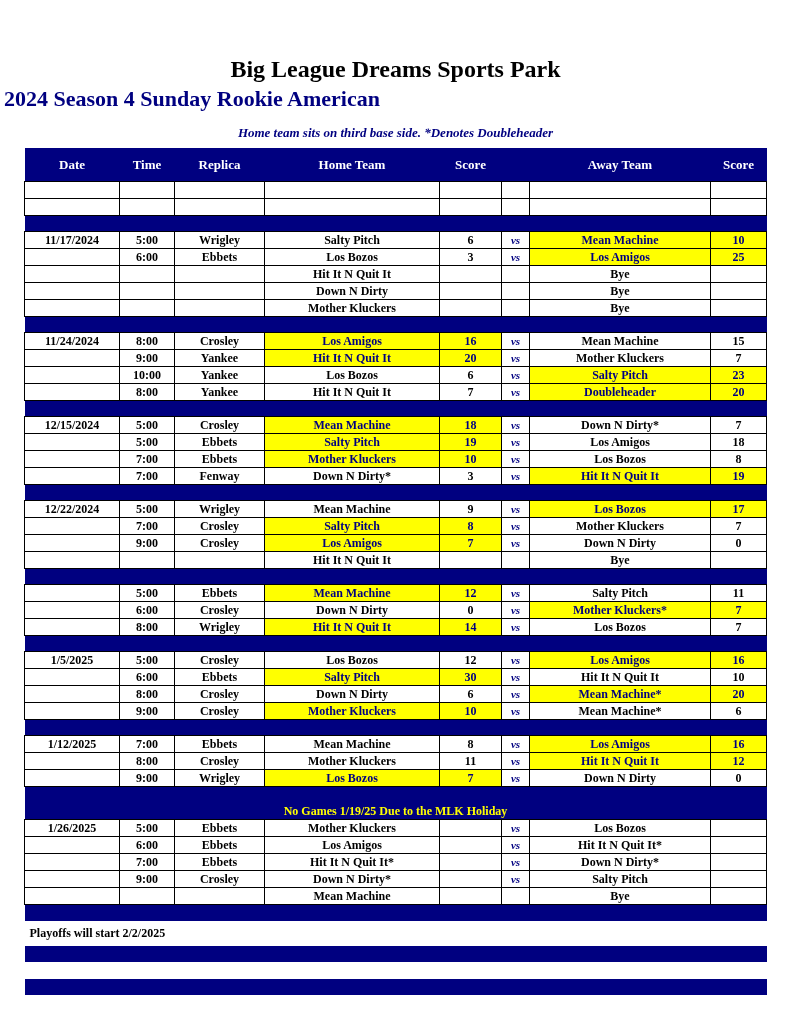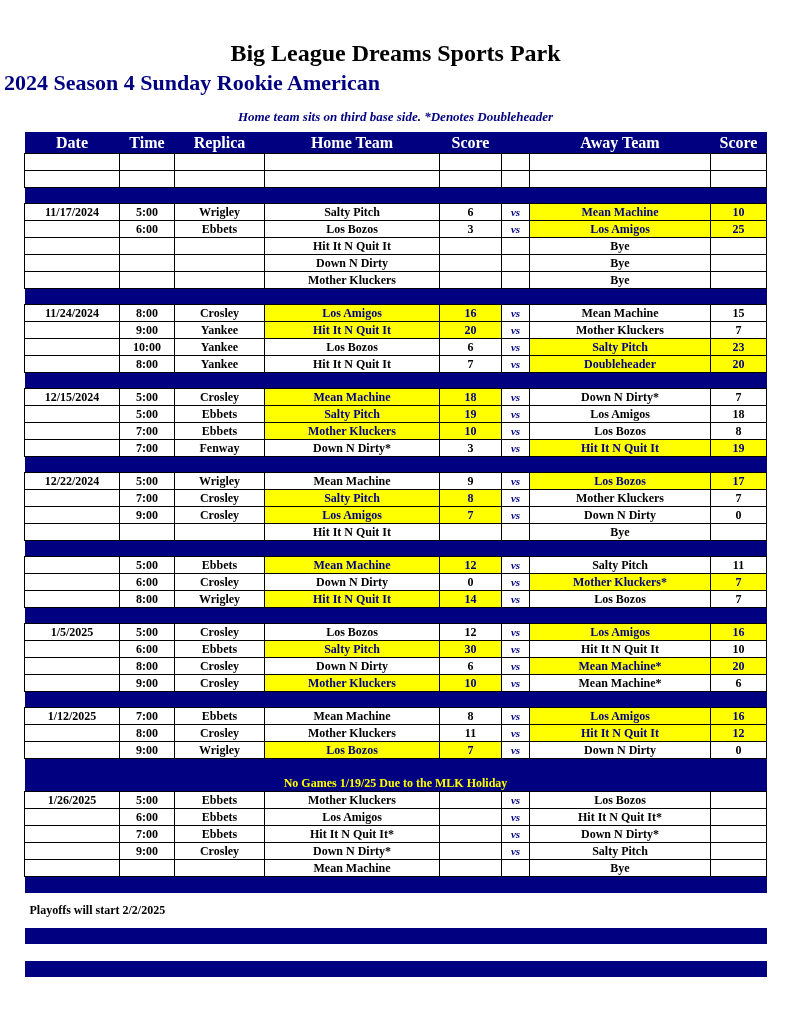--- a/index.html
+++ b/index.html
@@ -2,21 +2,21 @@
 <html><head>
 <meta charset="utf-8">
 <style>
   * { box-sizing: border-box; }
   html, body {
     margin: 0; padding: 0;
     background: #ffffff;
     width: 791px;
     font-family: "Liberation Serif", serif;
   }
-  .page { padding-top: 40px; }
+  .page { padding-top: 56px; }
   .title {
     text-align: center;
     font-size: 24px;
     font-weight: bold;
     color: #000000;
     margin: 0;
     line-height: 1.1;
   }
   .subtitle {
     text-align: left;
@@ -57,33 +57,33 @@
     text-align: center;
     vertical-align: middle;
     line-height: 1;
     white-space: nowrap;
     overflow: hidden;
     color: #000000;
   }
   thead th {
     background: #000080;
     color: #ffffff;
-    height: 22px;
-    font-size: 16px;
+    height: 34px;
+    font-size: 13px;
   }
   td.b { border: 1px solid #000000; background: #ffffff; }
   td.hl { background: #ffff00; color: #000080; }
   td.vs { font-style: italic; color: #000080; font-size: 11px; }
   td.sep { background: #000080; height: 16px; border: none; }
   td.notice { background: #000080; color: #ffff00; height: 17px; font-size: 12px; text-align: center; }
   td.footerrow {
     background: #ffffff;
     text-align: left;
     padding-left: 5px;
-    height: 35px;
+    height: 25px;
     border: none;
   }
   td.plain { background: #ffffff; height: 17px; border: none; }
 </style>
 </head>
 <body>
 
 <div class="page">
   <h1 class="title">Big League Dreams Sports Park</h1>
   <div class="subtitle">2024 Season 4 Sunday Rookie American</div>

